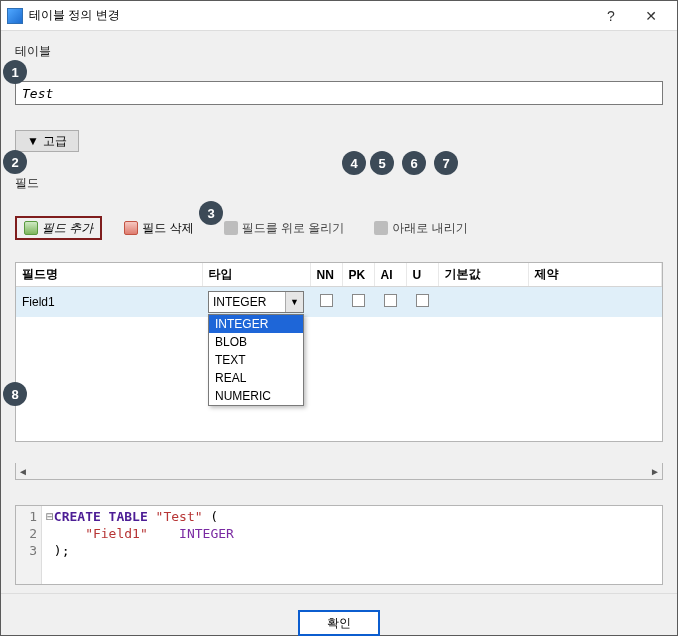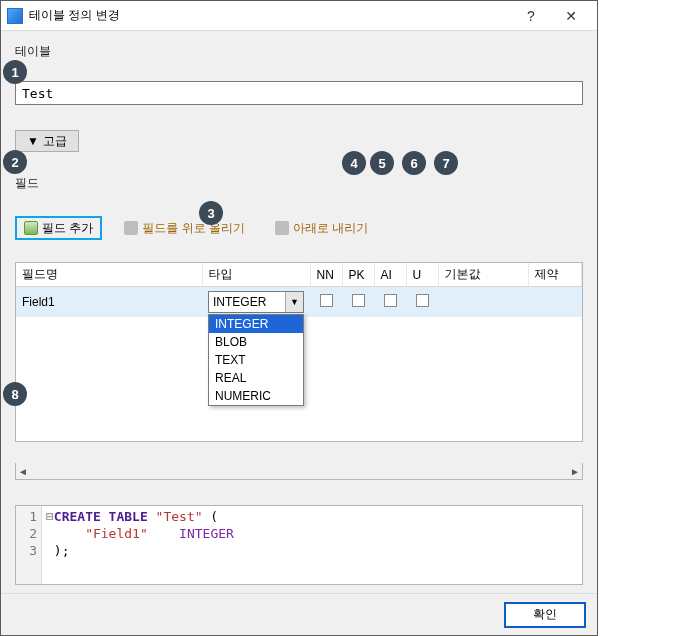--- a/index.html
+++ b/index.html
@@ -5,21 +5,21 @@
   * { box-sizing: border-box; margin: 0; padding: 0; }
   body {
     font-family: "Malgun Gothic", "Segoe UI", sans-serif;
     font-size: 12px;
     background: #fff;
     width: 678px;
     height: 636px;
     position: relative;
   }
   .dialog {
-    width: 598px;
+    width: 678px;
     height: 636px;
     border: 1px solid #5a5a5a;
     background: #f0f0f0;
     display: flex;
     flex-direction: column;
   }
   .titlebar {
     height: 30px;
     background: #fff;
     border-bottom: 1px solid #ddd;
@@ -49,20 +49,21 @@
   }
   .section-label { font-size: 12px; color: #222; margin-top: 2px; }
   .table-name-input {
     width: 100%;
     height: 24px;
     border: 1px solid #7a7a7a;
     background: #fff;
     padding: 2px 6px;
     font-family: monospace;
     font-size: 13px;
+    font-style: italic;
   }
   .advanced-btn {
     width: 64px; height: 22px;
     border: 1px solid #adadad;
     background: #e1e1e1;
     display: flex; align-items: center; justify-content: center;
     gap: 4px;
     font-size: 12px;
     margin-top: 4px;
     cursor: pointer;
@@ -75,24 +76,25 @@
     margin-top: 2px;
   }
   .tool {
     display: flex; align-items: center; gap: 4px;
     height: 24px;
     padding: 2px 8px;
     font-size: 12px;
     cursor: pointer;
   }
   .tool.highlight {
-    border: 2px solid #0ea5e9;
+    border: 2px solid #7f1d1d;
     padding: 1px 7px;
-  }
-  .tool.disabled { color: #a16207; cursor: default; }
+    font-style: italic;
+  }
+  .tool.disabled { color: #404040; cursor: default; }
   .tool-icon {
     width: 14px; height: 14px;
     display: inline-block;
   }
   .tool-icon.add { background: linear-gradient(#cfe9c3,#7db55c); border:1px solid #5a9a3f; border-radius:2px; }
   .tool-icon.del { background: linear-gradient(#f6c7c0,#de7c6f); border:1px solid #c25443; border-radius:2px; }
   .tool-icon.up, .tool-icon.down { background:#bdbdbd; border-radius:2px; }
 
   .table-wrap {
     border: 1px solid #b5b5b5;
@@ -102,21 +104,21 @@
     overflow: visible;
   }
   table.fields {
     width: 100%;
     border-collapse: collapse;
     font-size: 12px;
     table-layout: fixed;
   }
   table.fields th {
     text-align: left;
-    font-weight: normal;
+    font-weight: bold;
     padding: 3px 6px;
     background: #fff;
     border-bottom: 1px solid #d5d5d5;
     border-right: 1px solid #e8e8e8;
     height: 22px;
   }
   table.fields td {
     padding: 4px 6px;
     height: 26px;
     background: #e0eff9;
@@ -206,20 +208,21 @@
 
   .footer {
     height: 42px;
     display: flex;
     align-items: center;
     justify-content: flex-end;
     gap: 8px;
     padding: 0 12px;
     border-top: 1px solid #ddd;
     background: #f0f0f0;
+    flex-direction: column;
   }
   .dlg-btn {
     width: 80px; height: 24px;
     border: 1px solid #adadad;
     background: #e1e1e1;
     font-size: 12px;
     cursor: pointer;
   }
   .dlg-btn.primary {
     border: 1px solid #0b5dcf;
@@ -266,20 +269,24 @@
       <span>▼</span>
       <span>고급</span>
     </div>
 
     <div class="section-label">필드</div>
 
     <div class="toolbar">
       <div class="tool highlight">
         <span class="tool-icon add"></span>
         <span>필드 추가</span>
+      </div>
+      <div class="tool">
+        <span class="tool-icon del"></span>
+        <span>필드 삭제</span>
       </div>
       <div class="tool disabled">
         <span class="tool-icon up"></span>
         <span>필드를 위로 올리기</span>
       </div>
       <div class="tool disabled">
         <span class="tool-icon down"></span>
         <span>아래로 내리기</span>
       </div>
     </div>

